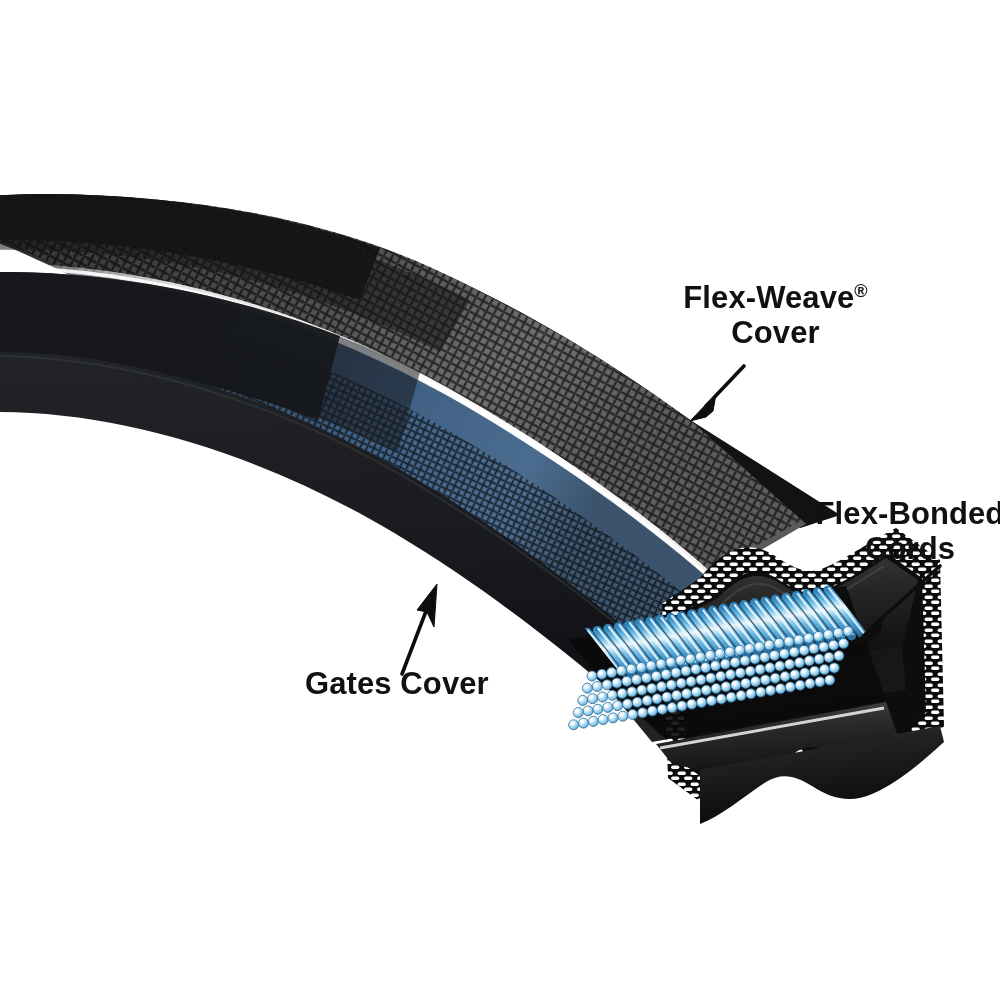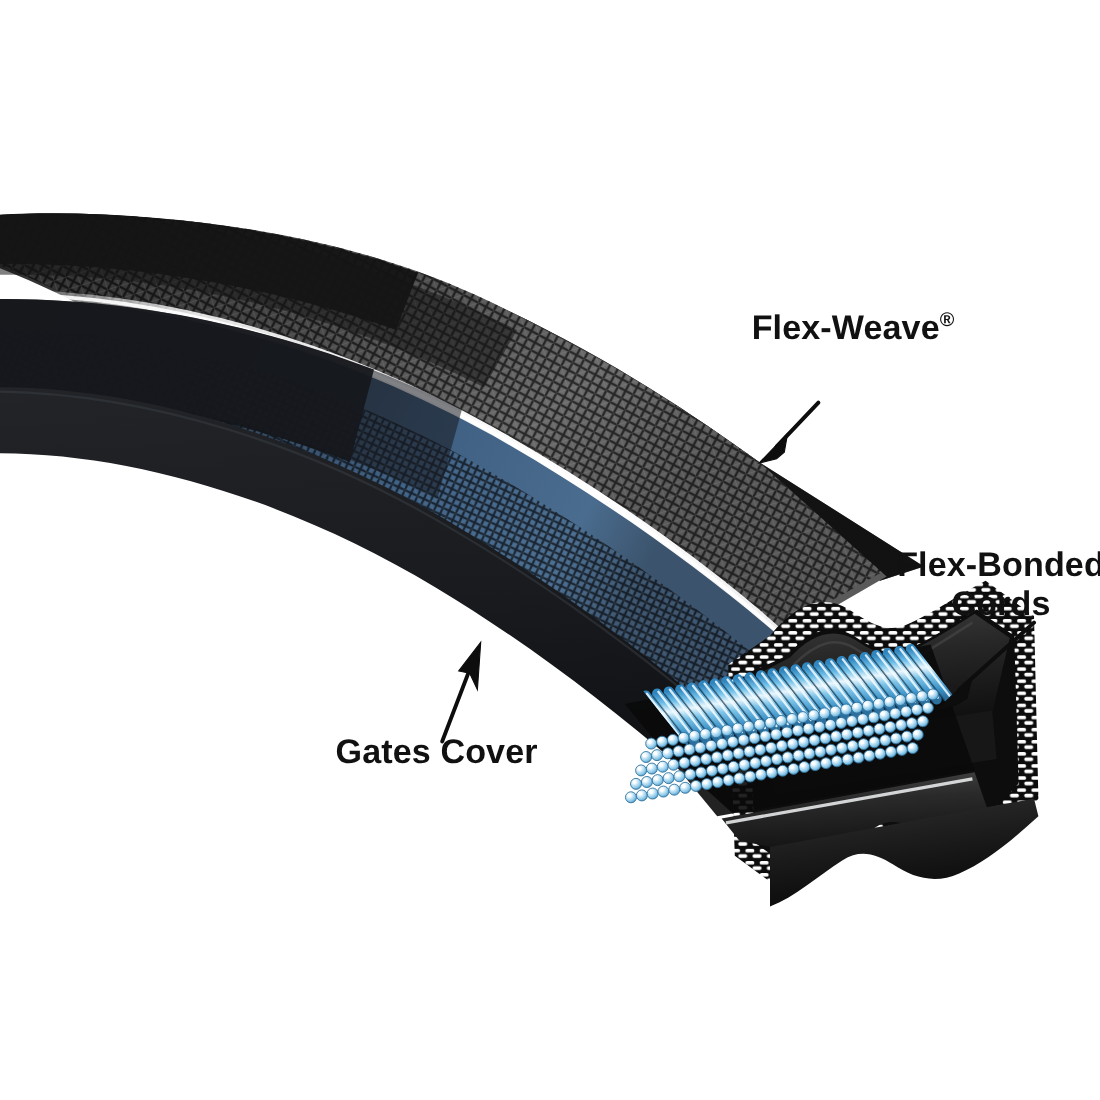--- a/index.html
+++ b/index.html
@@ -674,20 +674,21 @@
 
       <g>
         <line x1="402" y1="674" x2="428" y2="606" stroke-width="3.6" stroke-linecap="round"></line>
         <path d="M 437,584 L 434,627 L 427,612 L 417,610 Z"></path>
       </g>
     </g>
   </svg>
 
   <div class="lbl" id="lbl-cover">
     <span class="ln ln1"><span>Flex-Weave</span><span class="sup">®</span></span>
+    <span class="ln ln2">Cover</span>
   </div>
 
   <div class="lbl" id="lbl-cords">
     <span class="ln ln1">Flex-Bonded</span>
     <span class="ln ln2">Cords</span>
   </div>
 
   <div class="lbl" id="lbl-curves">
     <span class="ln ln1">Gates Cover</span>
   </div>

